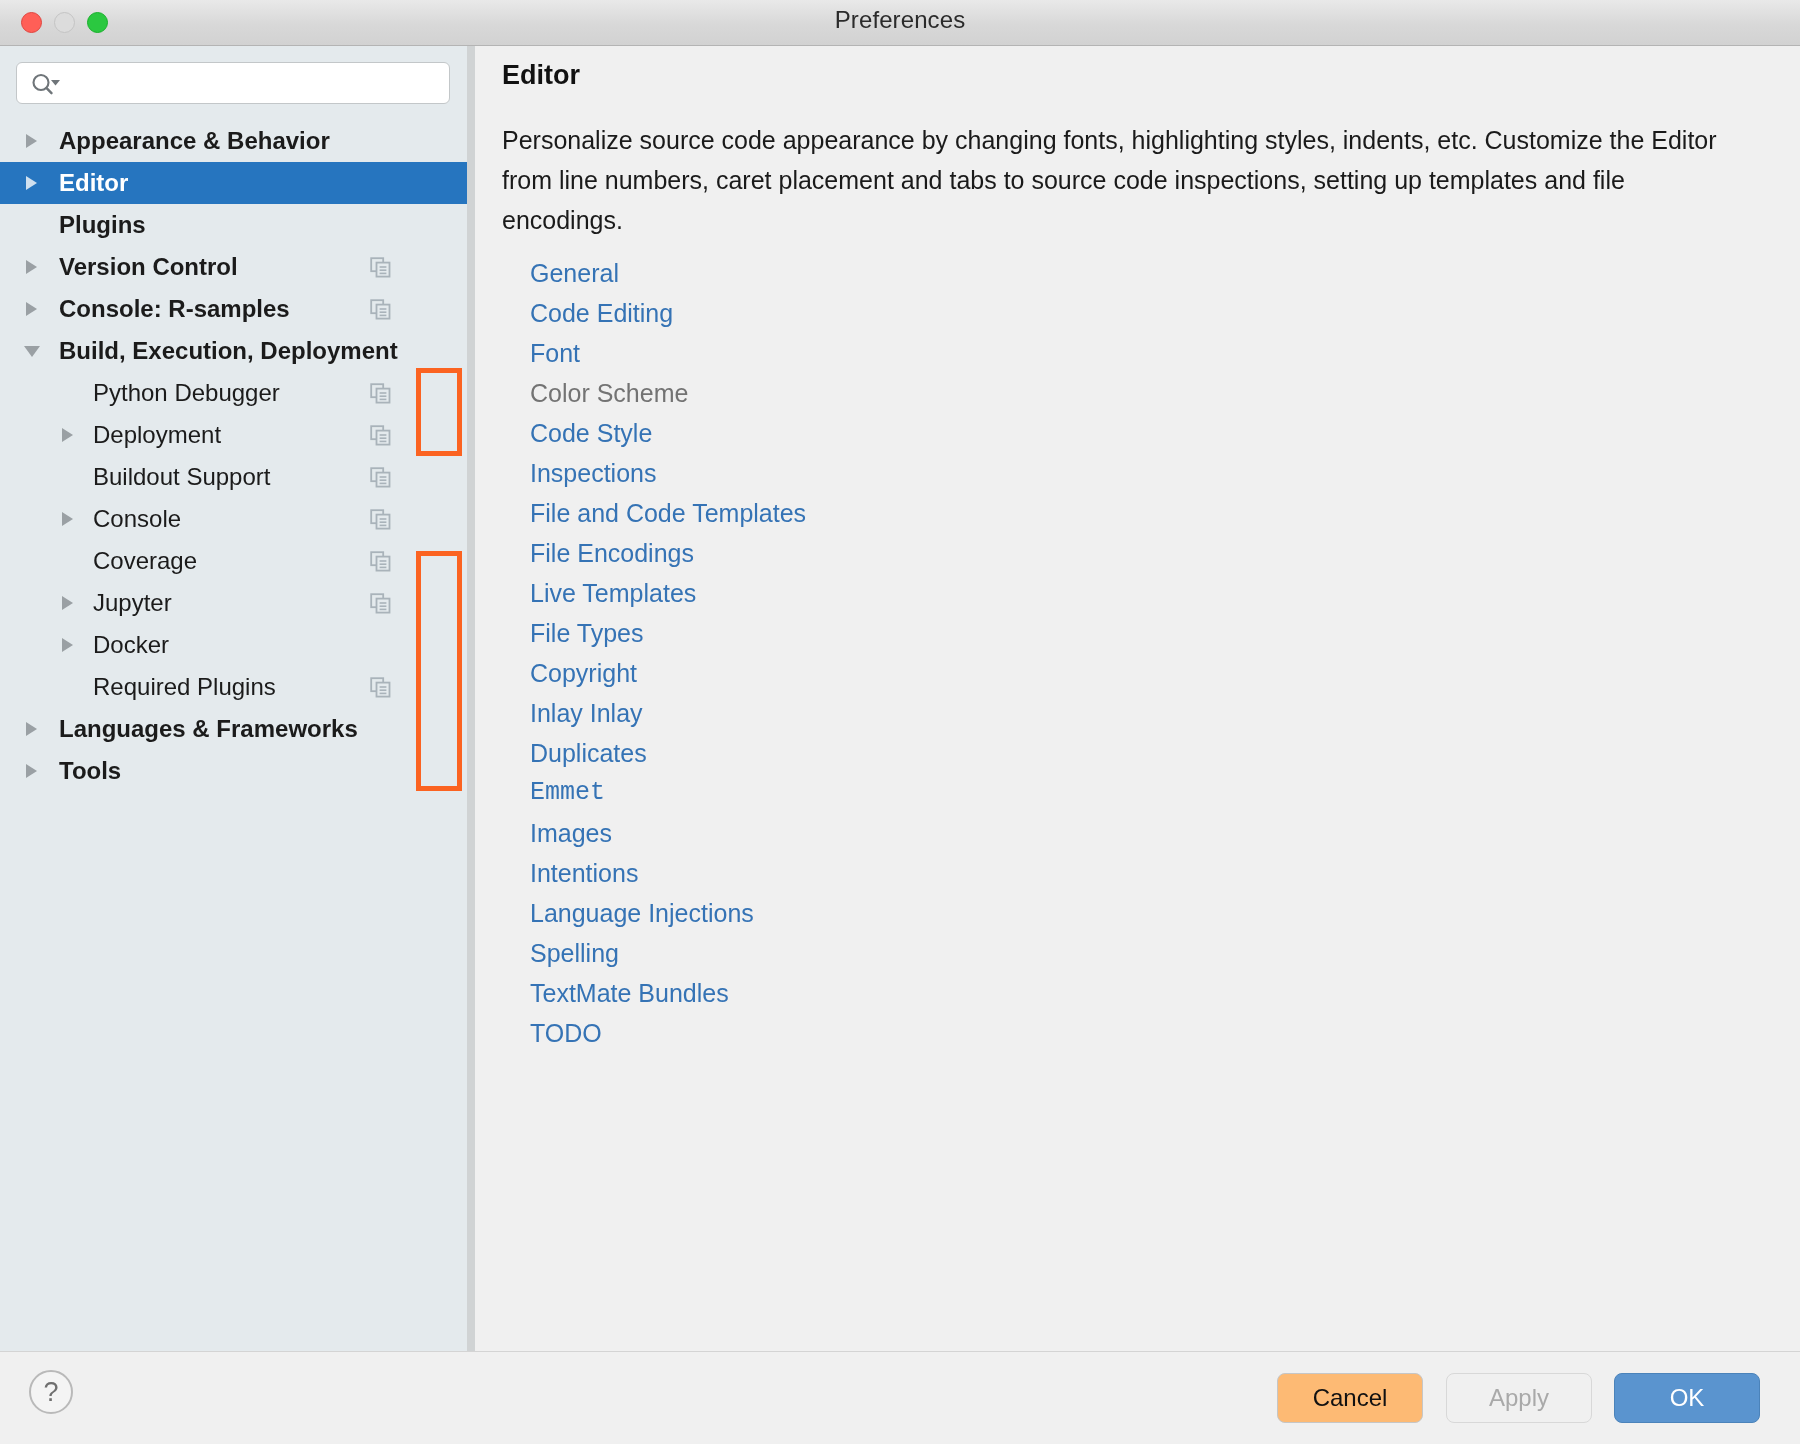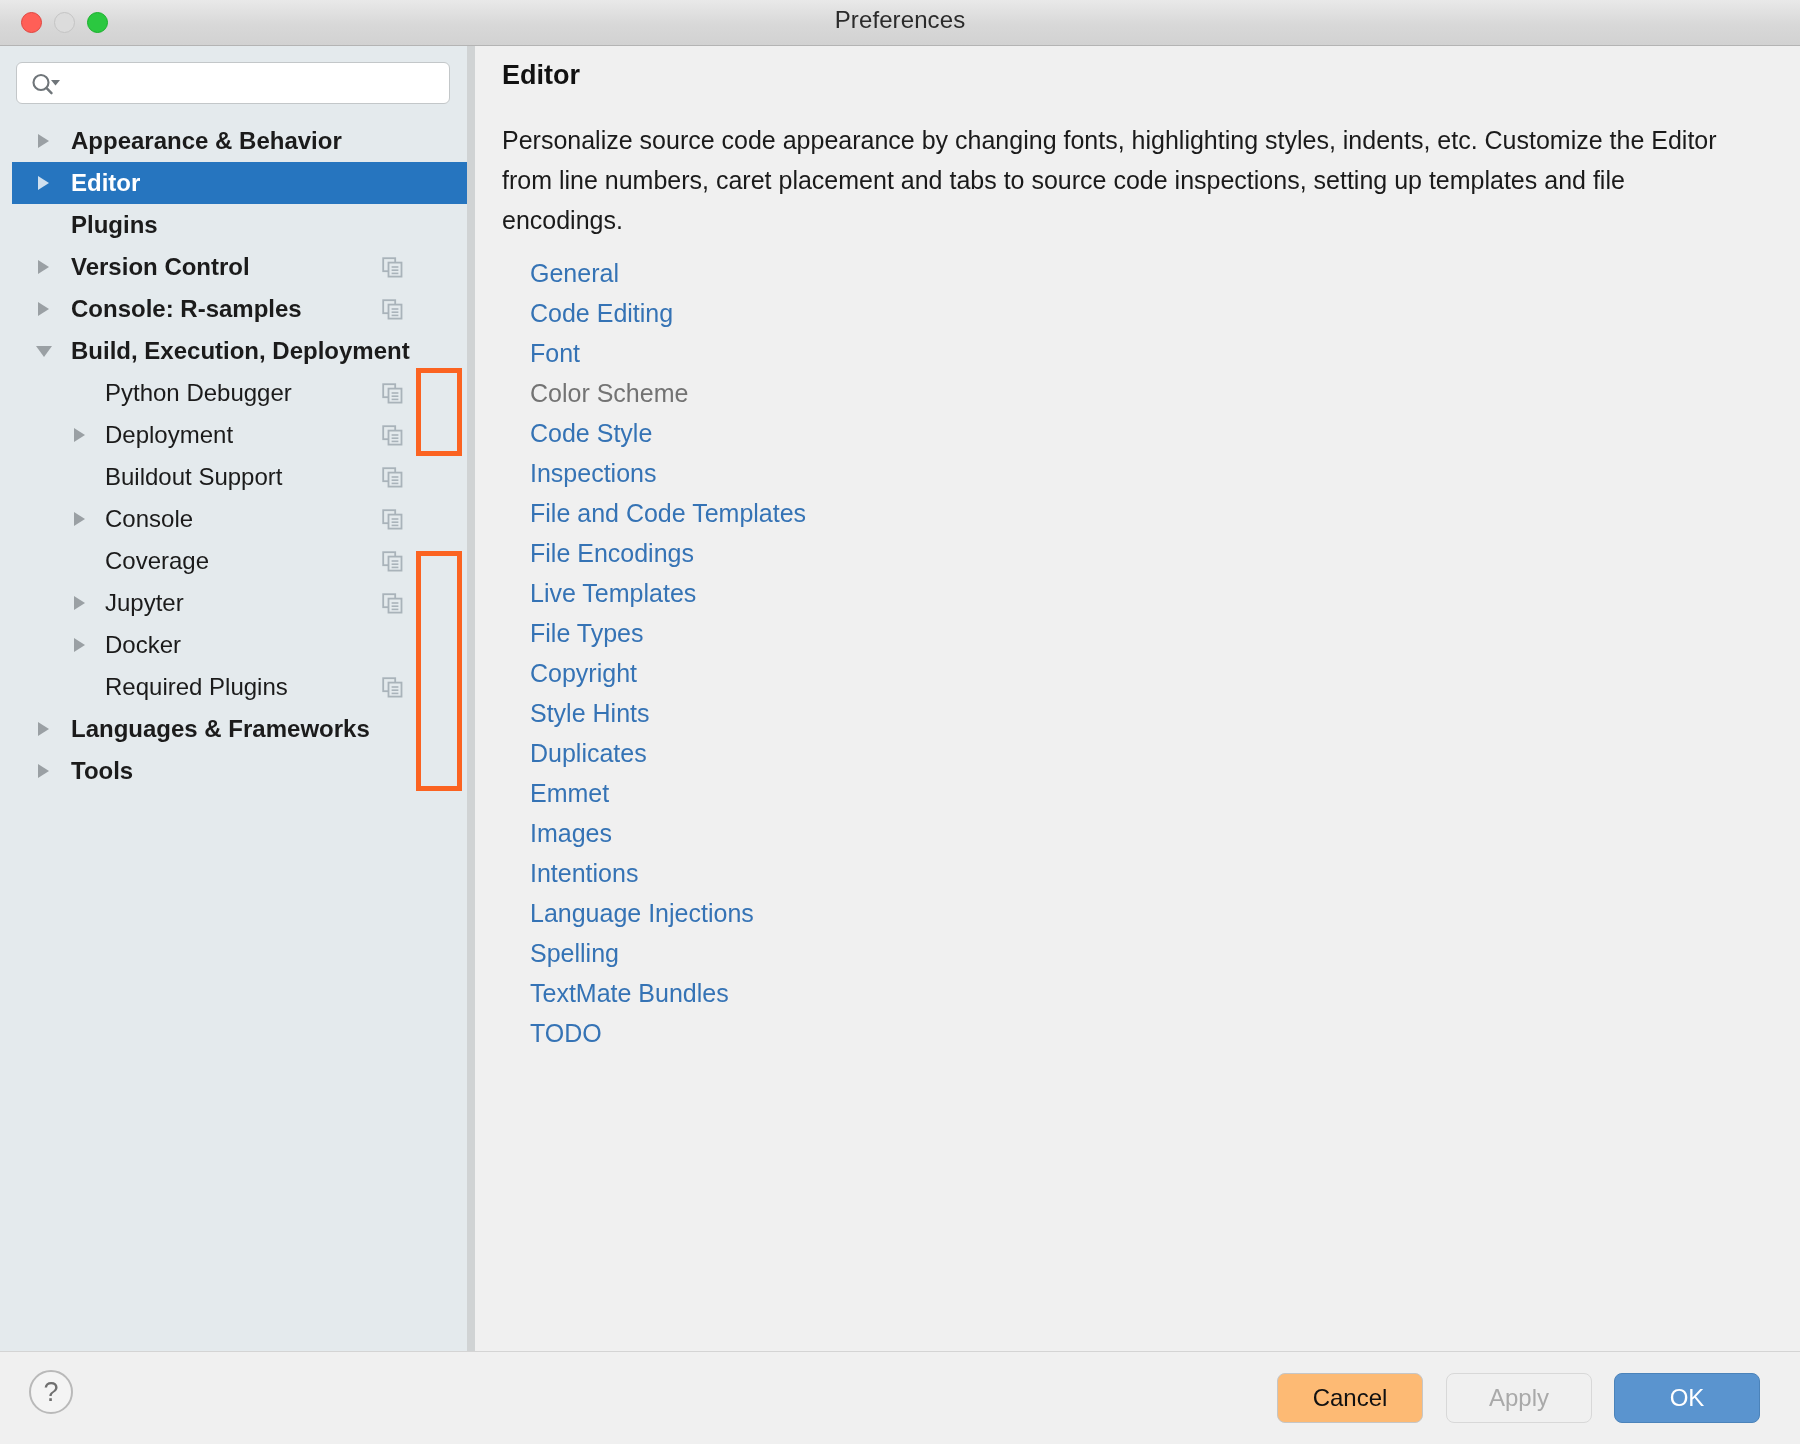--- a/index.html
+++ b/index.html
@@ -118,21 +118,20 @@
     font-size: 19px;
     color: #1a1a1a;
   }
 
   
   .tree {
     position: absolute;
     left: 0;
     top: 74px;
     width: 467px;
-    padding-left: 12px;
   }
   .tree-row {
     position: relative;
     height: 42px;
     width: 467px;
     display: flex;
     align-items: center;
   }
   .tree-row.selected {
     background: #2675bf;
@@ -458,23 +457,23 @@
           <a class="link-item" style="color: rgb(53, 115, 181);">Code Editing</a>
           <a class="link-item" style="color: rgb(53, 115, 181);">Font</a>
           <a class="link-item" style="color: #737373;">Color Scheme</a>
           <a class="link-item" style="color: rgb(53, 115, 181);">Code Style</a>
           <a class="link-item" style="color: rgb(53, 115, 181);">Inspections</a>
           <a class="link-item" style="color: rgb(53, 115, 181);">File and Code Templates</a>
           <a class="link-item" style="color: rgb(53, 115, 181);">File Encodings</a>
           <a class="link-item" style="color: rgb(53, 115, 181);">Live Templates</a>
           <a class="link-item" style="color: rgb(53, 115, 181);">File Types</a>
           <a class="link-item" style="color: rgb(53, 115, 181);">Copyright</a>
-          <a class="link-item" style="color: rgb(53, 115, 181);">Style Hints</a>
+          <a class="link-item" style="color: rgb(53, 115, 181);">Inlay Inlay</a>
           <a class="link-item" style="color: rgb(53, 115, 181);">Duplicates</a>
-          <a class="link-item" style="color: rgb(53, 115, 181);">Emmet</a>
+          <a class="link-item" style="color: rgb(53, 115, 181); font-family: Liberation Mono, monospace;">Emmet</a>
           <a class="link-item" style="color: rgb(53, 115, 181);">Images</a>
           <a class="link-item" style="color: rgb(53, 115, 181);">Intentions</a>
           <a class="link-item" style="color: rgb(53, 115, 181);">Language Injections</a>
           <a class="link-item" style="color: rgb(53, 115, 181);">Spelling</a>
           <a class="link-item" style="color: rgb(53, 115, 181);">TextMate Bundles</a>
           <a class="link-item" style="color: rgb(53, 115, 181);">TODO</a>
         </div>
     </div>
   </div>
 

